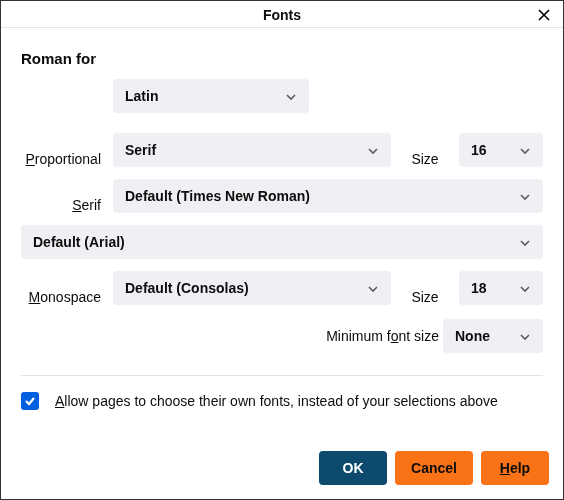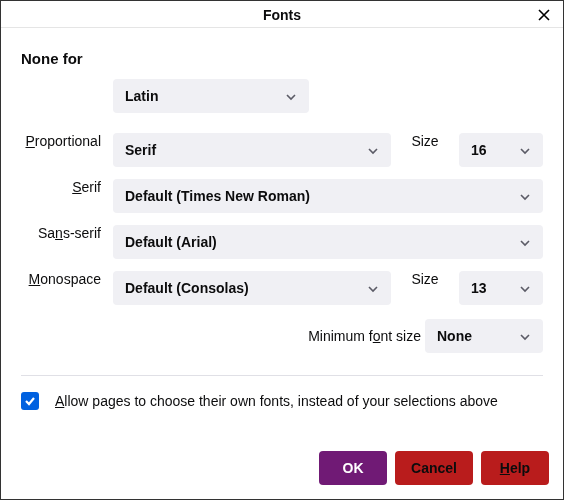--- a/index.html
+++ b/index.html
@@ -42,21 +42,21 @@
       padding: 22px 20px 0 20px;
       flex: 1;
     }
     .section-heading {
       font-size: 15px;
       font-weight: 700;
       margin-bottom: 12px;
     }
     .row {
       display: flex;
-      align-items: flex-start;
+      align-items: flex-end;
       margin-bottom: 12px;
     }
     .label-col {
       width: 92px;
       text-align: right;
       padding-right: 12px;
       font-size: 14px;
     }
     .size-label {
       width: 68px;
@@ -74,21 +74,21 @@
       font-weight: 600;
       cursor: pointer;
       position: relative;
     }
     .select .chev {
       margin-left: auto;
     }
     .chev svg { stroke: #5b5b66; stroke-width: 1.6; fill: none; }
     .sel-main { flex: 1; }
     .sel-size { width: 84px; }
-    .sel-min  { width: 118px; }
+    .sel-min  { width: 100px; }
     .min-row {
       display: flex;
       align-items: center;
       justify-content: flex-end;
       margin-top: 14px;
       gap: 4px;
     }
     .min-label { font-size: 14px; }
     .hr {
       height: 1px;
@@ -121,39 +121,39 @@
       min-width: 68px;
       border-radius: 4px;
       display: flex;
       align-items: center;
       justify-content: center;
       font-size: 14px;
       font-weight: 600;
       padding: 0 16px;
       cursor: pointer;
     }
-    .btn-primary { background: #701a75; color: #fff; }
-    .btn-secondary { background: #b91c1c; color: #0c0c0d; }
+    .btn-primary { background: #0c4a6e; color: #fff; }
+    .btn-secondary { background: #f97316; color: #0c0c0d; }
     .underline-access { text-decoration: underline; text-decoration-thickness: 1px; }
   </style>
 </head>
 <body>
 
 <div class="dialog">
   <div class="titlebar">
     <span>Fonts</span>
     <div class="close-btn">
       <svg width="14" height="14" viewBox="0 0 14 14">
           <path d="M2 2 L12 12 M12 2 L2 12"></path>
         </svg>
     </div>
   </div>
 
   <div class="content">
-    <div class="section-heading">None for</div>
+    <div class="section-heading">Roman for</div>
 
     <div class="row">
       <div class="label-col"></div>
       <div class="select" style="width:196px">
         <span>Latin</span>
         <span class="chev"><svg width="12" height="8" viewBox="0 0 12 8">
               <path d="M2 2 L6 6 L10 2"></path>
             </svg></span>
       </div>
     </div>
@@ -181,40 +181,39 @@
       <div class="label-col"><span class="underline-access">S</span><span>erif</span></div>
       <div class="select sel-main">
         <span>Default (Times New Roman)</span>
         <span class="chev"><svg width="12" height="8" viewBox="0 0 12 8">
               <path d="M2 2 L6 6 L10 2"></path>
             </svg></span>
       </div>
     </div>
 
     <div class="row">
-      <div class="label-col"><span>Sa</span><span class="underline-access">n</span><span>s-serif</span></div>
       <div class="select sel-main">
         <span>Default (Arial)</span>
         <span class="chev"><svg width="12" height="8" viewBox="0 0 12 8">
               <path d="M2 2 L6 6 L10 2"></path>
             </svg></span>
       </div>
     </div>
 
     <div class="row">
       <div class="label-col"><span class="underline-access">M</span><span>onospace</span></div>
       <div class="select sel-main">
         <span>Default (Consolas)</span>
         <span class="chev"><svg width="12" height="8" viewBox="0 0 12 8">
               <path d="M2 2 L6 6 L10 2"></path>
             </svg></span>
       </div>
       <div class="size-label">Size</div>
       <div class="select sel-size">
-        <span>13</span>
+        <span>18</span>
         <span class="chev"><svg width="12" height="8" viewBox="0 0 12 8">
               <path d="M2 2 L6 6 L10 2"></path>
             </svg></span>
       </div>
     </div>
 
     <div class="min-row">
       <span class="min-label"><span>Minimum f</span><span class="underline-access">o</span><span>nt size</span></span>
       <div class="select sel-min">
         <span>None</span>

